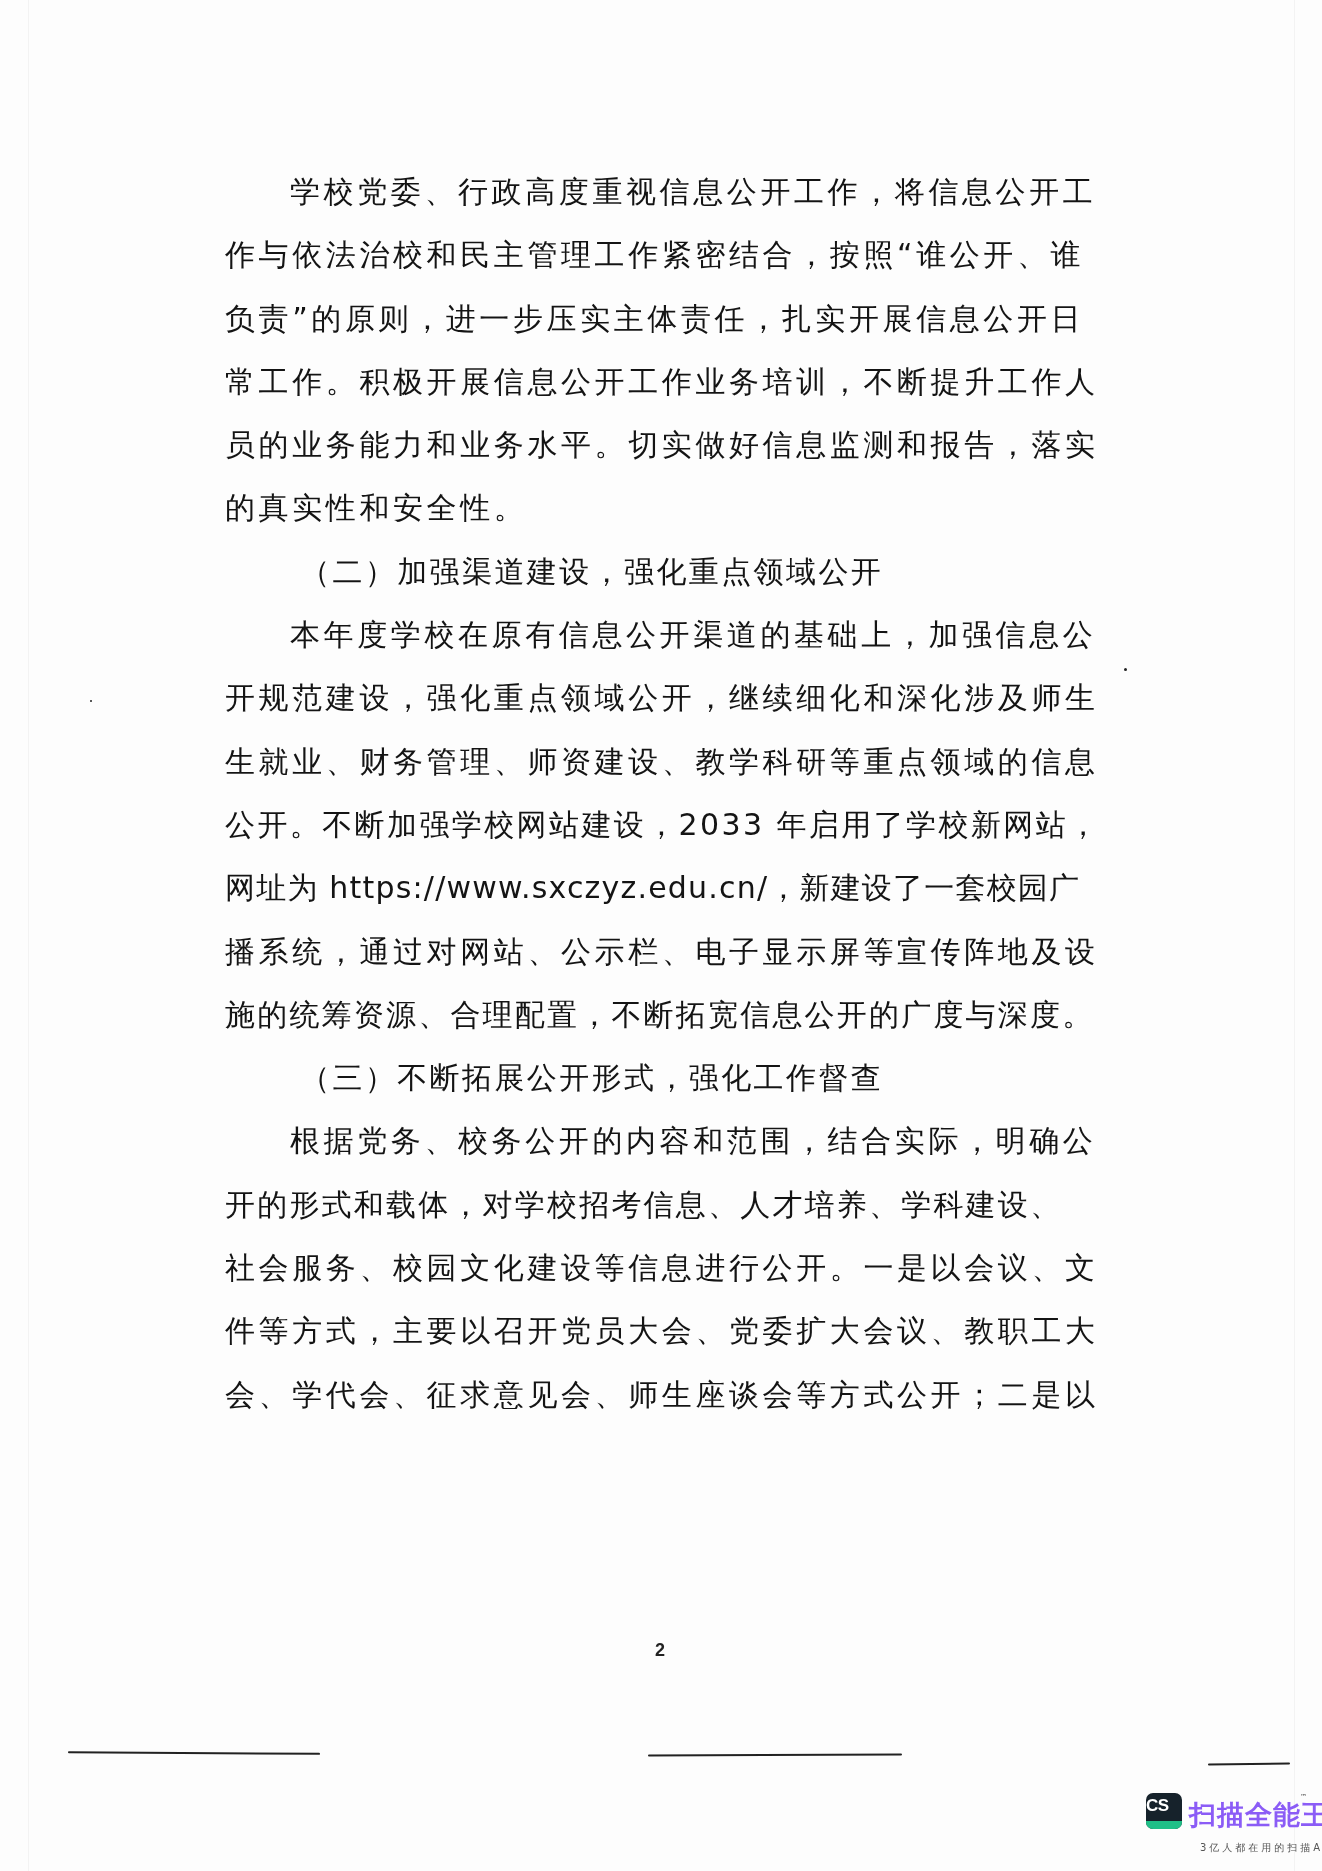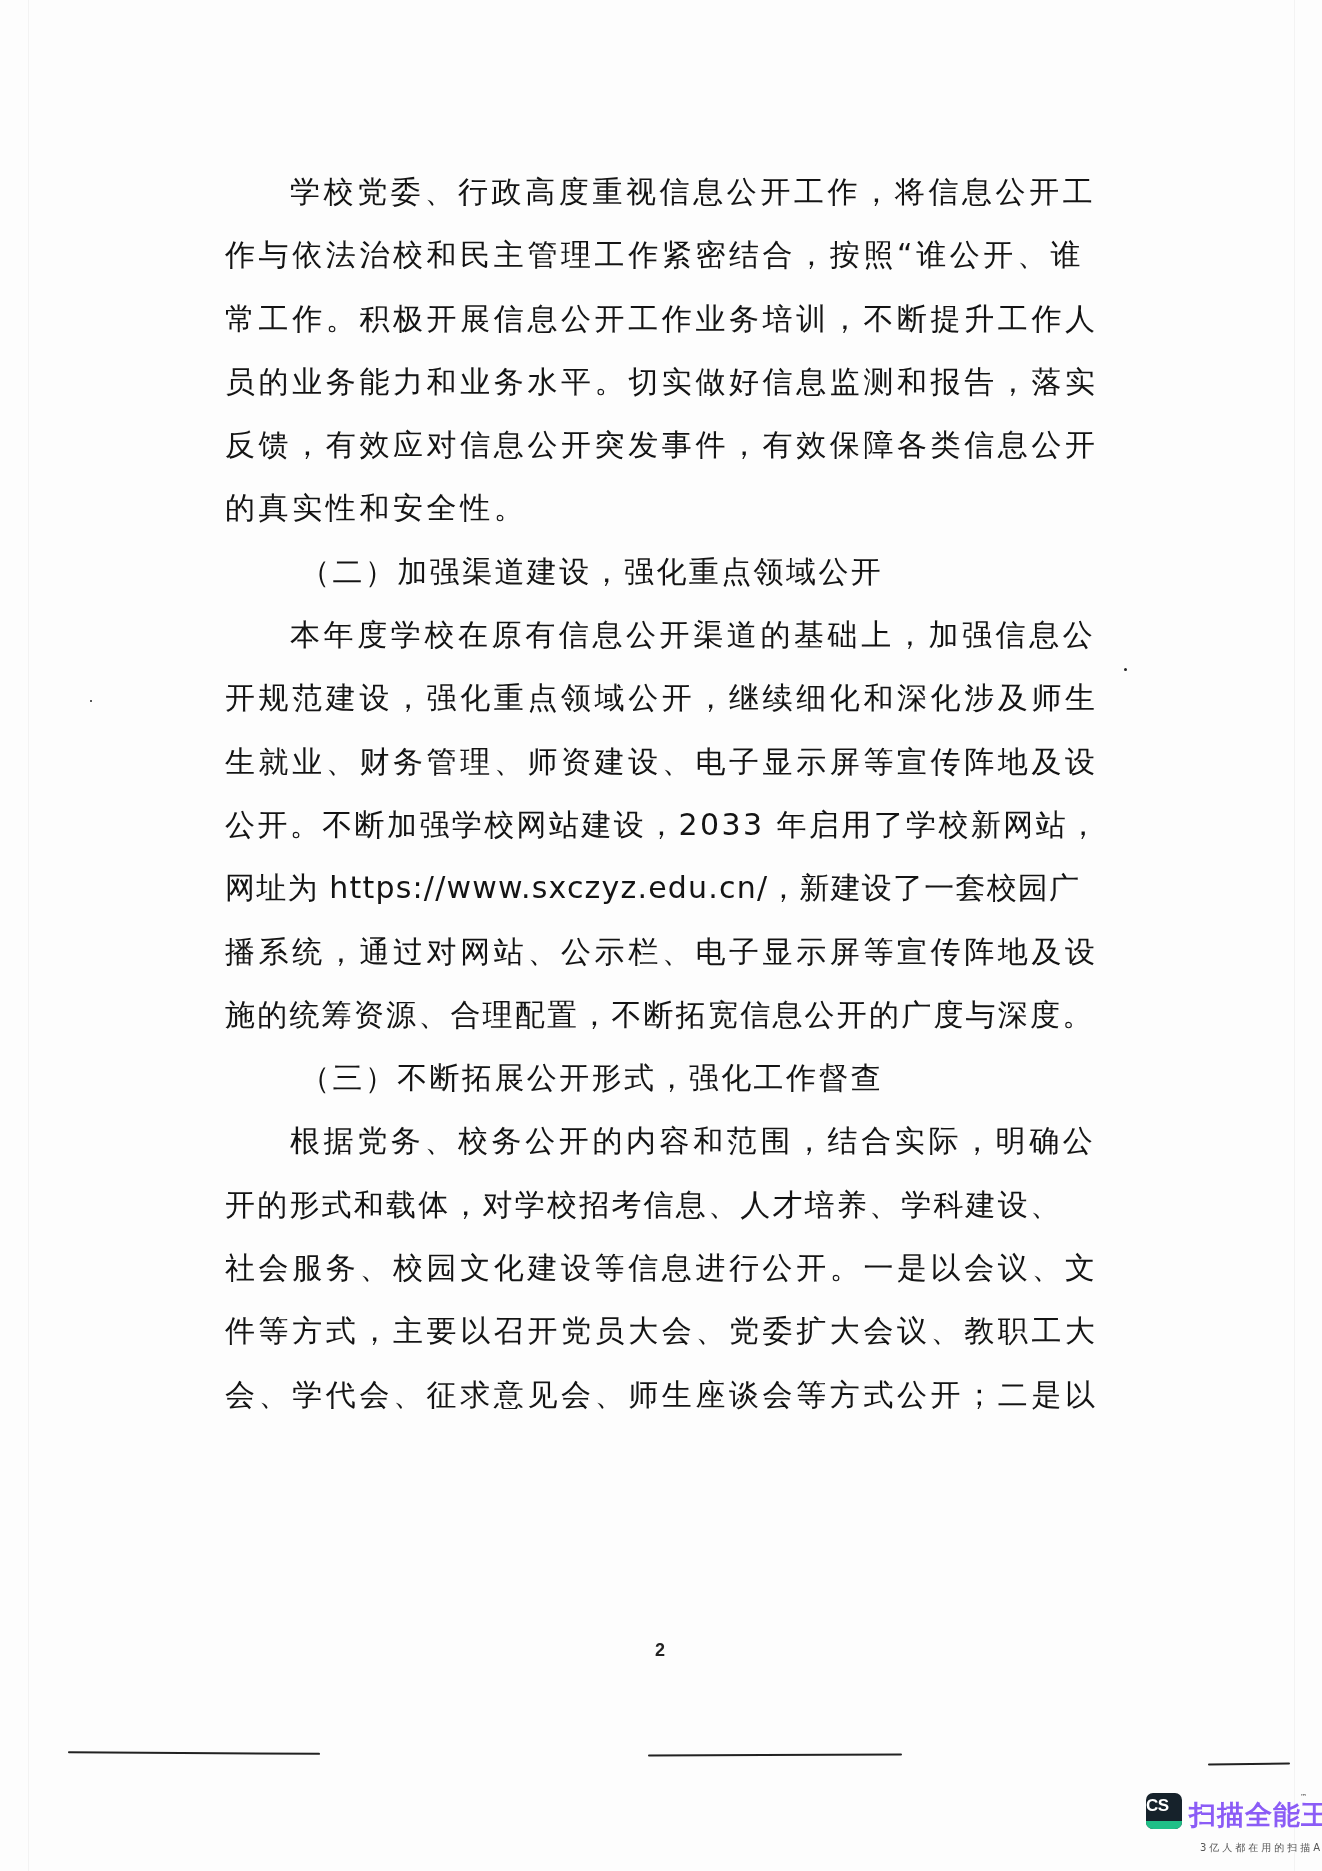--- a/index.html
+++ b/index.html
@@ -125,30 +125,30 @@
 <body>
 
 <div class="page">
   <div class="scan-edge" style="left:28px"></div>
   <div class="scan-edge" style="left:1294px"></div>
 
   <div class="body-text">
 
     <div class="line indent">学校党委、行政高度重视信息公开工作，将信息公开工</div>
     <div class="line">作与依法治校和民主管理工作紧密结合，按照“谁公开、谁</div>
+    <div class="line">负责”的原则，进一步压实主体责任，扎实开展信息公开日</div>
     <div class="line">常工作。积极开展信息公开工作业务培训，不断提升工作人</div>
     <div class="line">员的业务能力和业务水平。切实做好信息监测和报告，落实</div>
-    <div class="line">反馈，有效应对信息公开突发事件，有效保障各类信息公开</div>
     <div class="line">的真实性和安全性。</div>
 
     <div class="line heading">（二）加强渠道建设，强化重点领域公开</div>
 
     <div class="line indent">本年度学校在原有信息公开渠道的基础上，加强信息公</div>
     <div class="line">开规范建设，强化重点领域公开，继续细化和深化涉及师生</div>
-    <div class="line">生就业、财务管理、师资建设、电子显示屏等宣传阵地及设</div>
+    <div class="line">生就业、财务管理、师资建设、教学科研等重点领域的信息</div>
     <div class="line" style="letter-spacing:2.4px">公开。不断加强学校网站建设，2033 年启用了学校新网站，</div>
     <div class="line" style="letter-spacing:1.2px">网址为 https://www.sxczyz.edu.cn/，新建设了一套校园广</div>
     <div class="line">播系统，通过对网站、公示栏、电子显示屏等宣传阵地及设</div>
     <div class="line" style="letter-spacing:2.2px">施的统筹资源、合理配置，不断拓宽信息公开的广度与深度。</div>
 
     <div class="line heading">（三）不断拓展公开形式，强化工作督查</div>
 
     <div class="line indent">根据党务、校务公开的内容和范围，结合实际，明确公</div>
     <div class="line" style="letter-spacing:2.2px">开的形式和载体，对学校招考信息、人才培养、学科建设、</div>
     <div class="line">社会服务、校园文化建设等信息进行公开。一是以会议、文</div>

